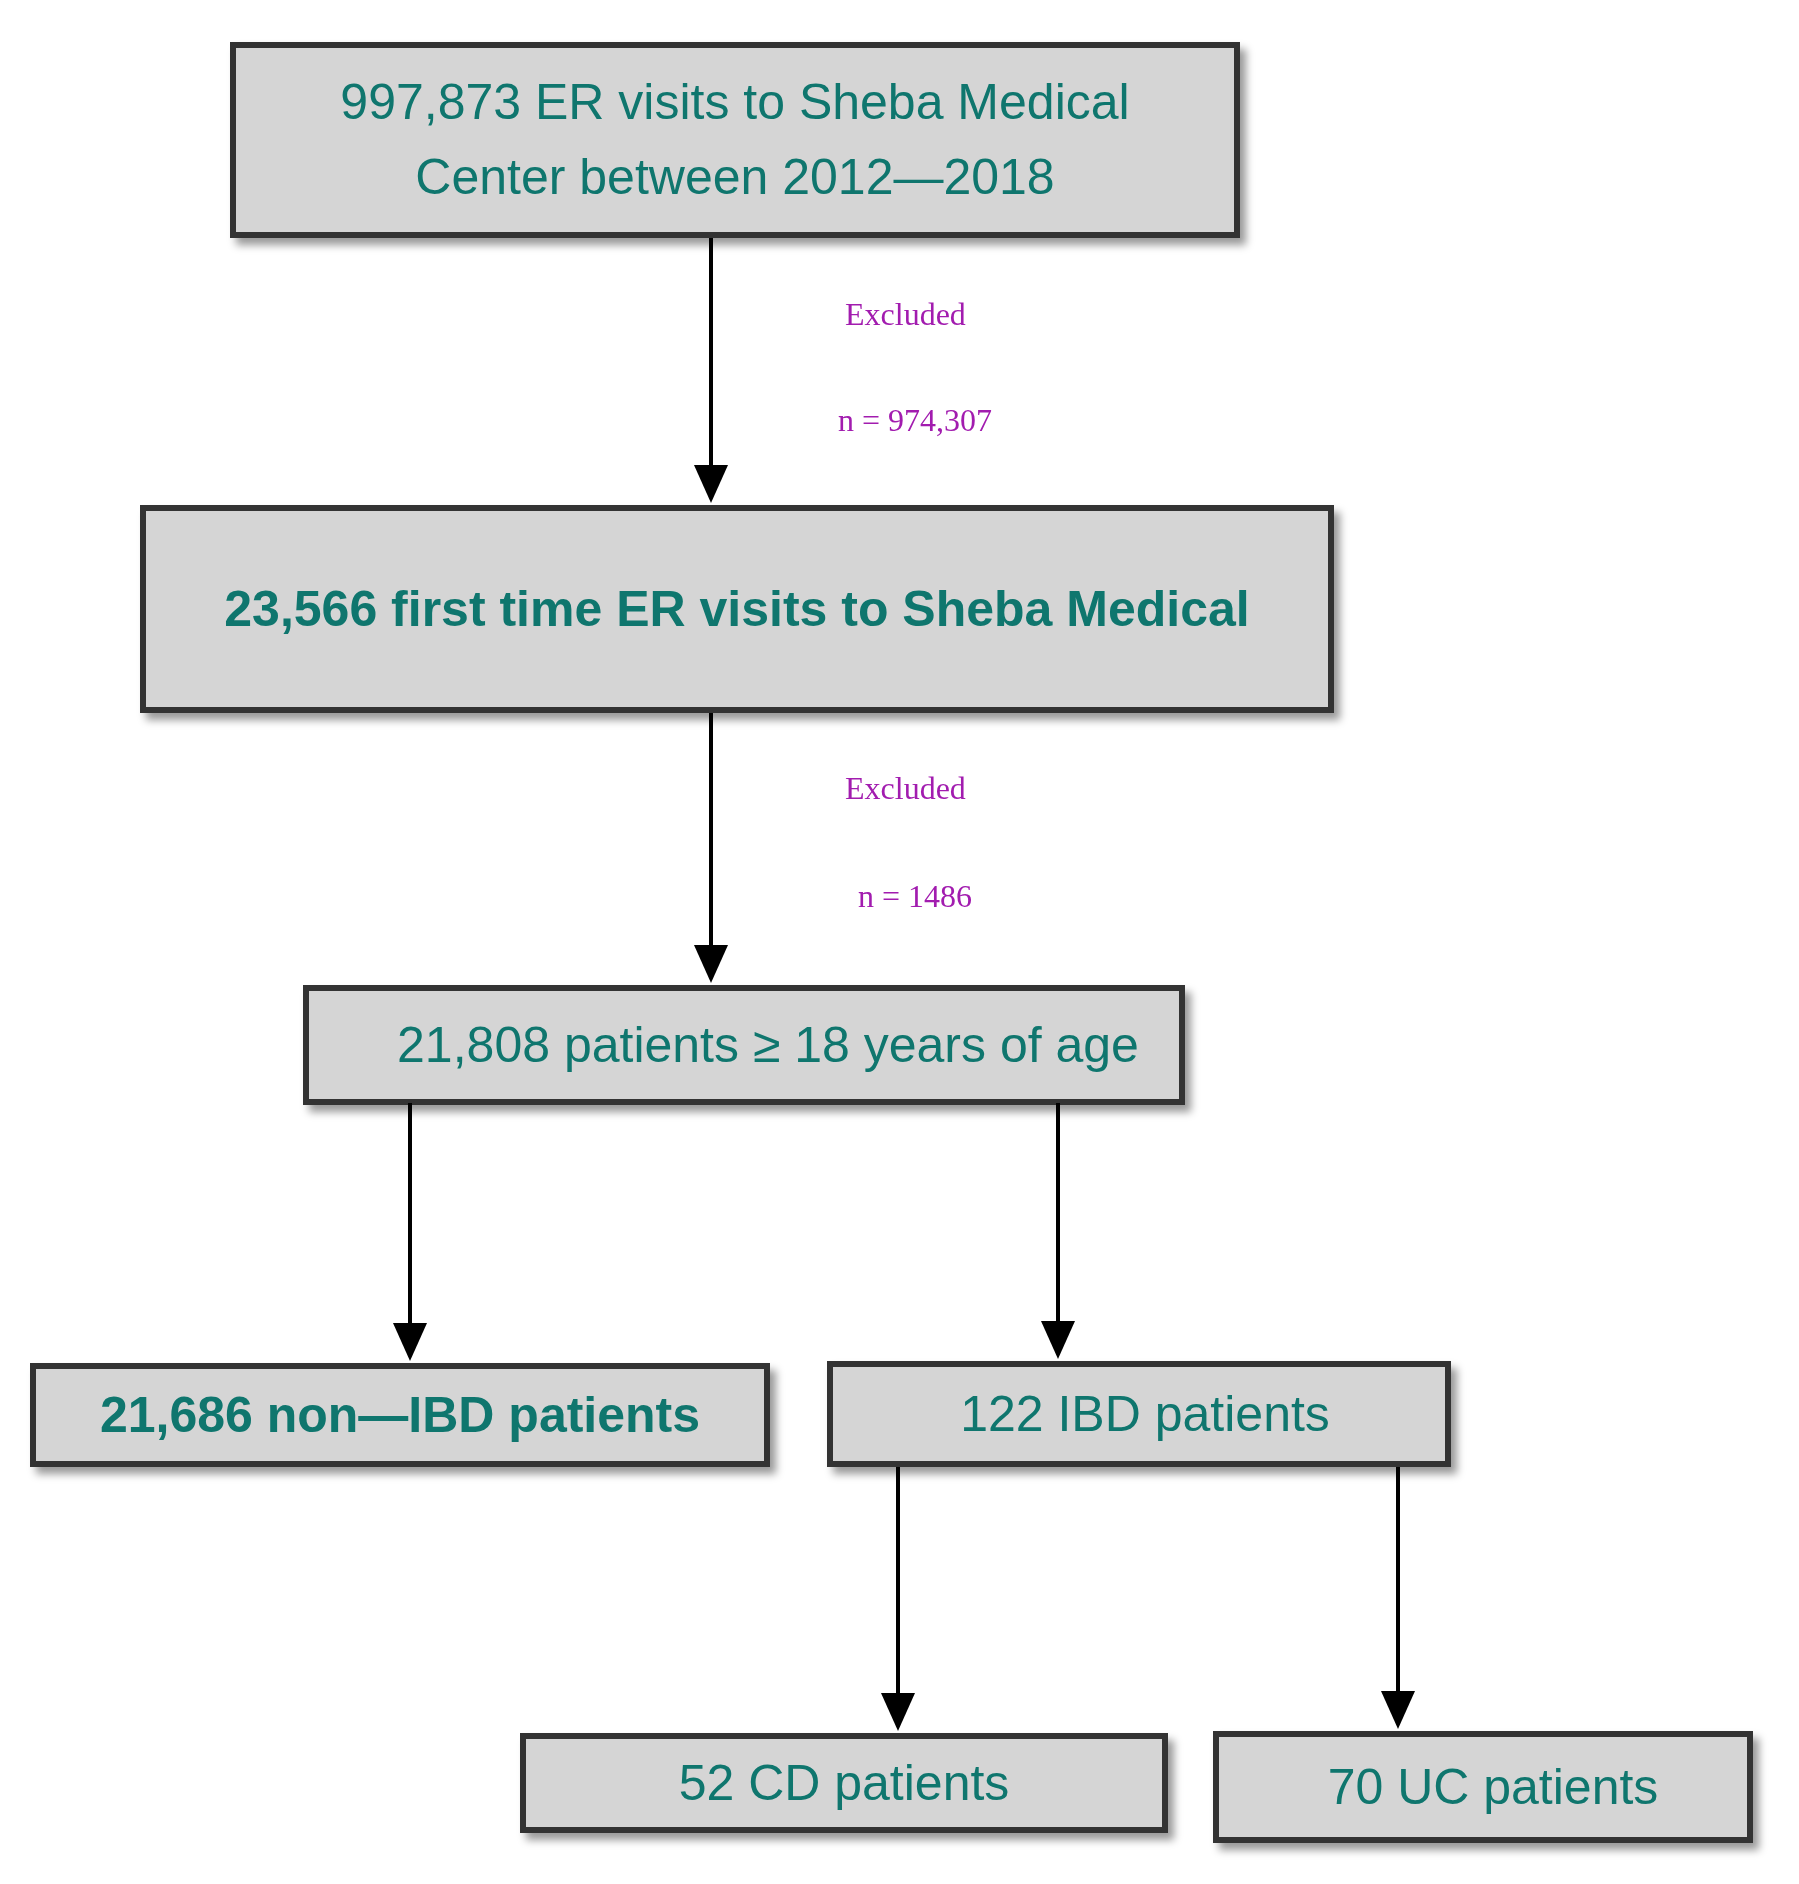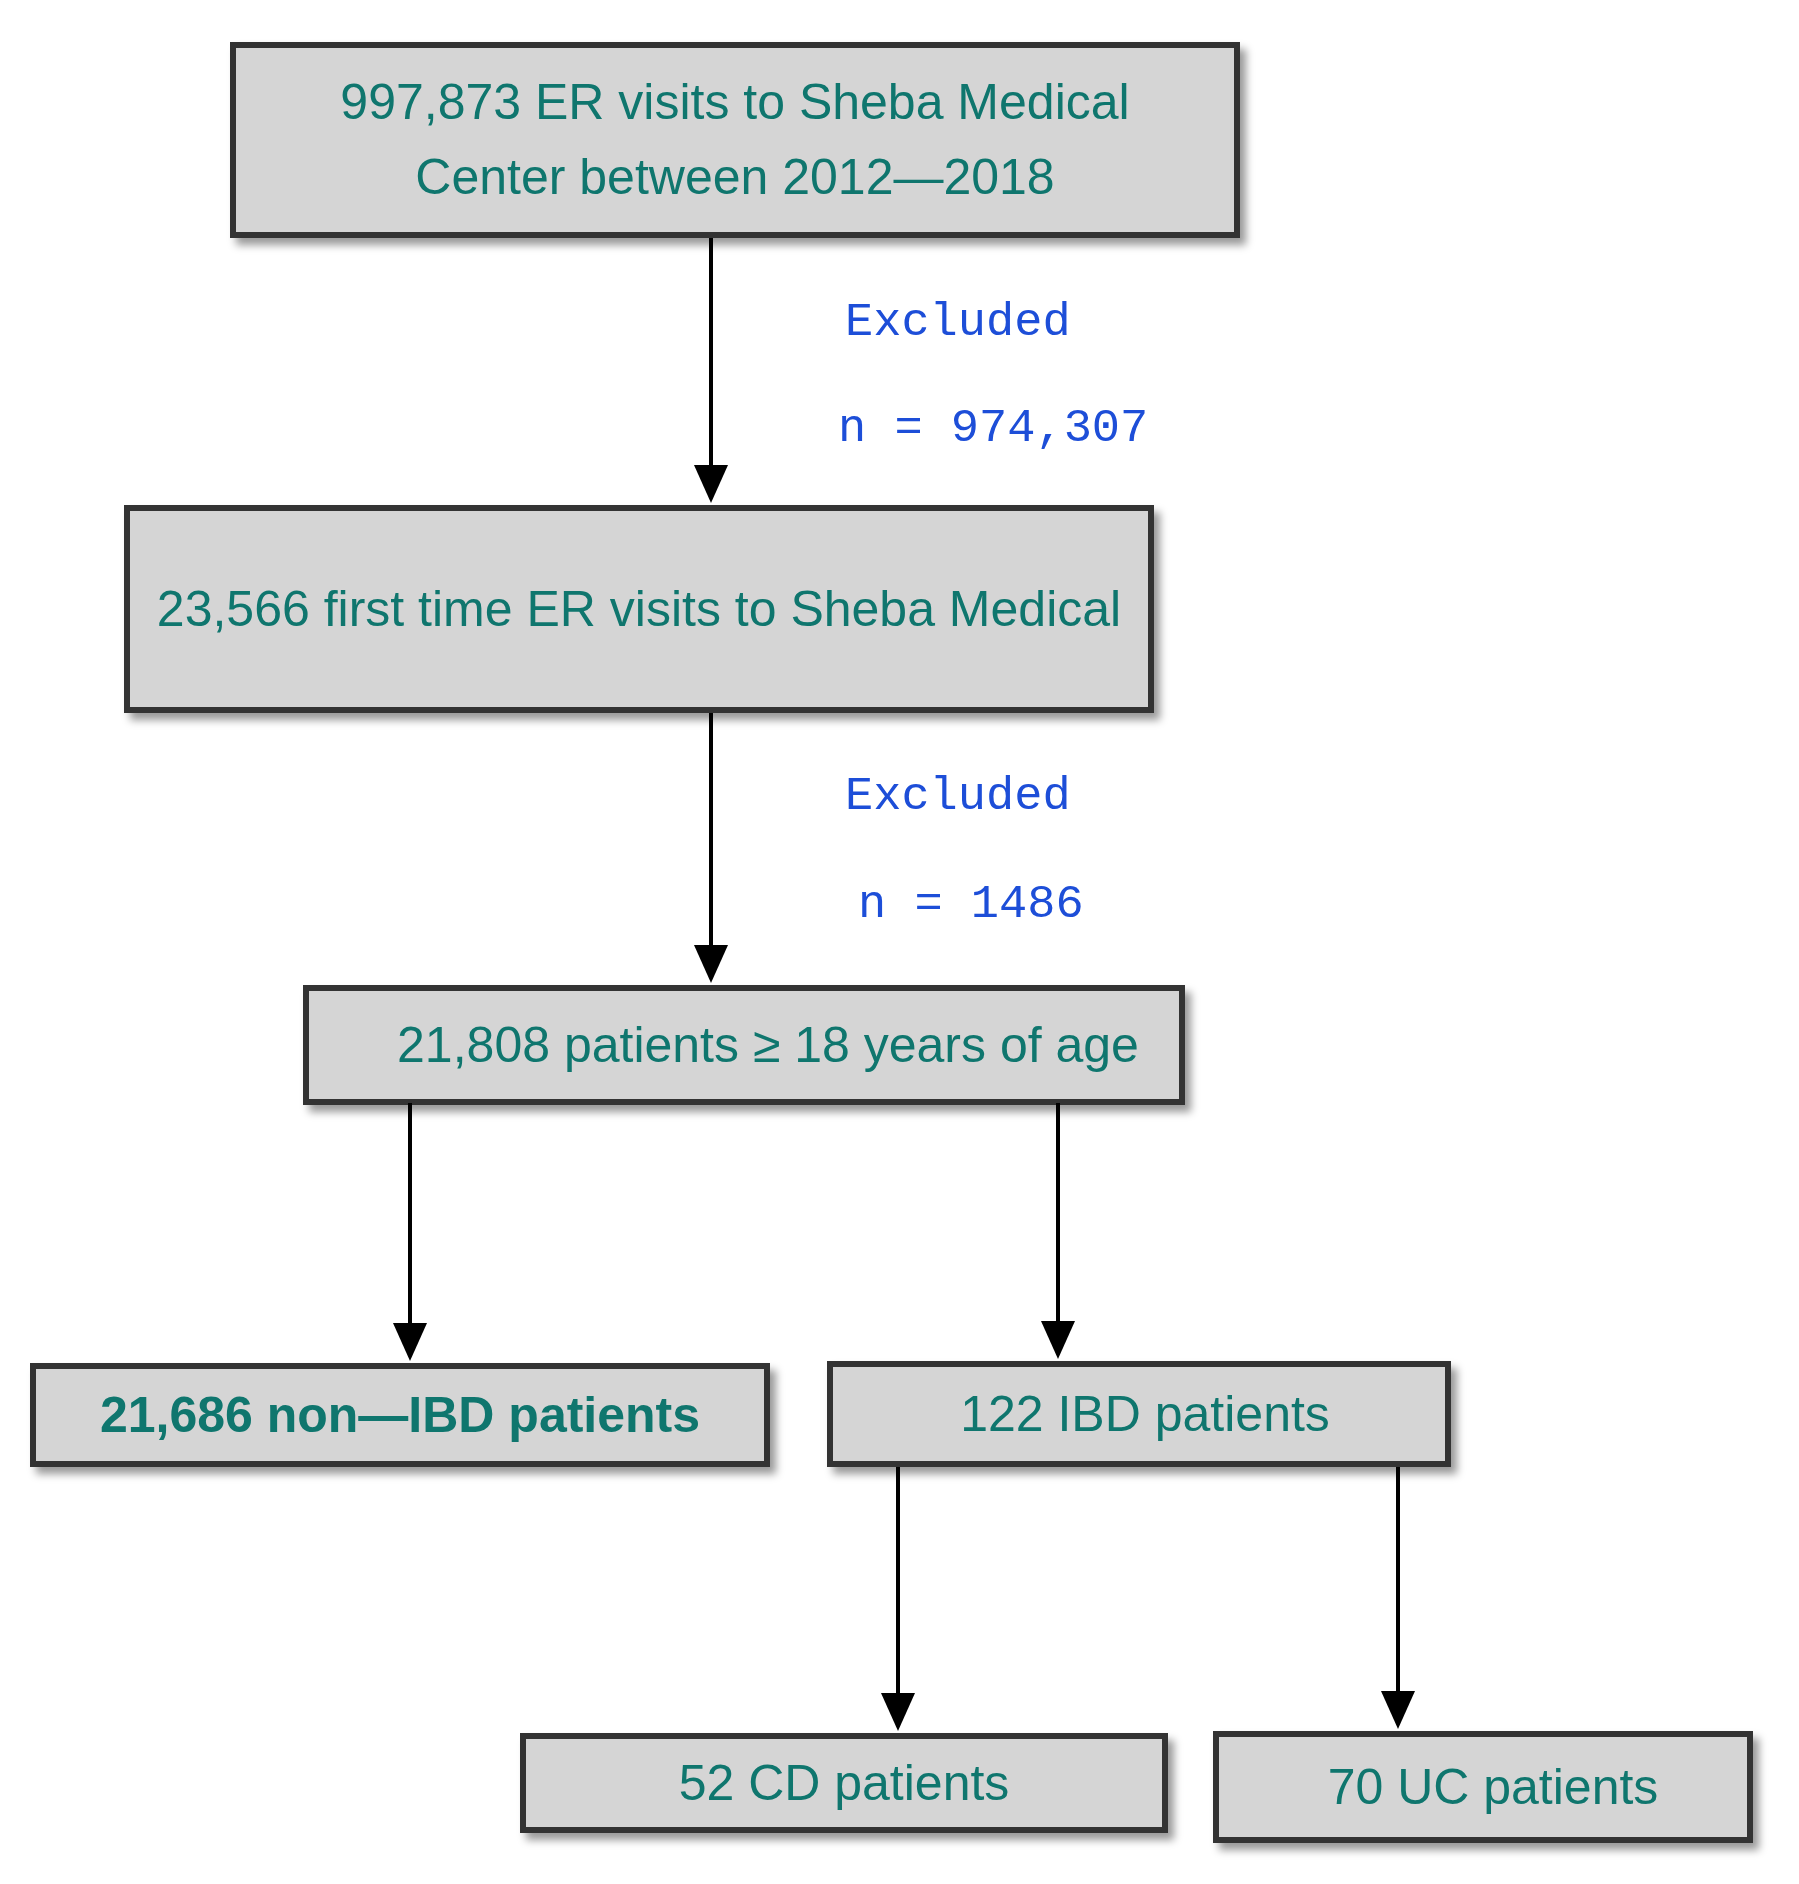--- a/index.html
+++ b/index.html
@@ -43,43 +43,43 @@
   .ahead {
     position: absolute;
     width: 0;
     height: 0;
     border-left: 17px solid transparent;
     border-right: 17px solid transparent;
     border-top: 38px solid #000000;
   }
   .slabel {
     position: absolute;
-    font-family: Liberation Mono, monospace;
-    font-size: 47px;
-    color: #1d4ed8;
+    font-family: Liberation Serif, serif;
+    font-size: 32px;
+    color: #a21caf;
     white-space: nowrap;
   }
 </style>
 </head>
 <body>
 
 <div class="canvas">
 
   <div class="box" style="left:230px; top:42px; width:1010px; height:196px;">
     <div class="bl">997,873 ER visits to Sheba Medical</div>
     <div class="bl">Center between 2012—2018</div>
   </div>
 
   <div class="vline" style="left:709px; top:238px; height:230px;"></div>
   <div class="ahead" style="left:694px; top:465px;"></div>
 
   <div class="slabel" style="left:845px; top:296px;">Excluded</div>
   <div class="slabel" style="left:838px; top:402px;">n = 974,307</div>
 
-  <div class="box" style="left:124px; top:505px; width:1030px; height:208px;">
+  <div class="box" style="left:140px; top:505px; width:1194px; height:208px;font-weight:bold;">
     <div class="bl">23,566 first time ER visits to Sheba Medical</div>
   </div>
 
   <div class="vline" style="left:709px; top:713px; height:234px;"></div>
   <div class="ahead" style="left:694px; top:945px;"></div>
 
   <div class="slabel" style="left:845px; top:770px;">Excluded</div>
   <div class="slabel" style="left:858px; top:878px;">n = 1486</div>
 
   <div class="box" style="left:303px; top:985px; width:882px; height:120px;padding-left:48px;">

